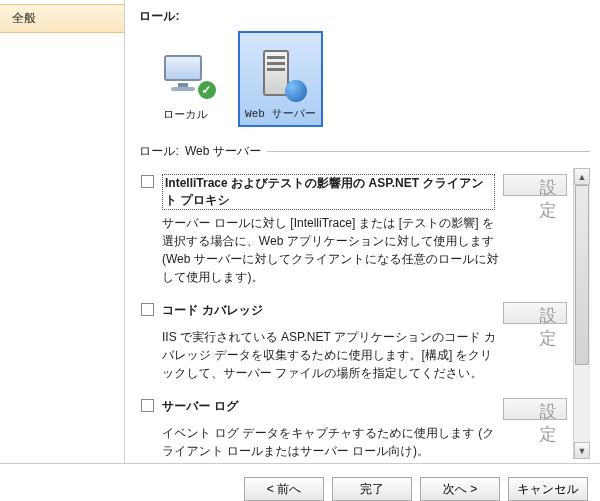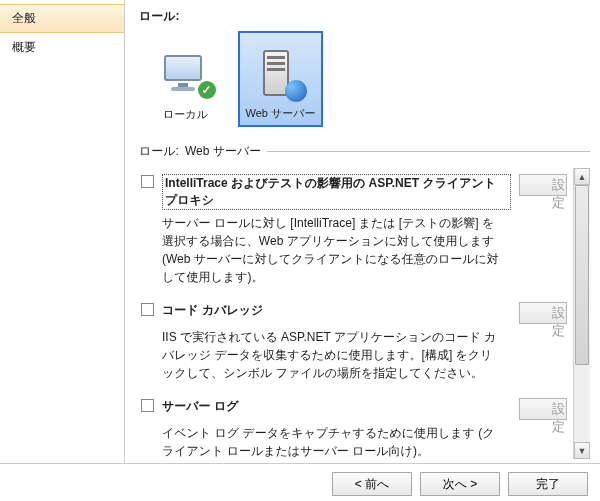--- a/index.html
+++ b/index.html
@@ -78,21 +78,21 @@
   .role-icon-web .tower {
     width: 26px; height: 46px; background: linear-gradient(#f4f4f4,#cfcfcf);
     border:2px solid #777; border-radius:3px; position:absolute; left:4px; top:2px;
   }
   .role-icon-web .slot { width: 18px; height: 3px; background:#777; position:absolute; left:8px;}
   .role-icon-web .globe {
     width: 22px; height:22px; border-radius:50%;
     background: radial-gradient(circle at 30% 30%, #7cc2ff, #1d5fb0);
     position:absolute; right:-4px; bottom:-2px;
   }
-  .role-caption { font-size: 11px; }
+  .role-caption { font-size: 11px; font-family: Liberation Mono, monospace; }
   .fieldset-label {
     display: flex; align-items: center; margin-bottom: 8px; gap: 6px;
   }
   .fieldset-label .line { flex:1; height:1px; background:#bfbfbf; }
   .settings-scroll {
     flex: 1;
     border: 0;
     position: relative;
     overflow: hidden;
     display: flex;
@@ -113,25 +113,25 @@
   .chk {
     width: 13px; height: 13px;
     border: 1px solid #888;
     background: #fff;
     margin-top: 1px;
     flex-shrink: 0;
   }
   .setting-title { font-weight: bold; flex: 1; padding-top: 0; }
   .setting-title.dotted { border: 1px dotted #555; padding: 0 2px; display:inline-block;}
   .cfg-btn {
-    width: 48px; height: 22px;
+    width: 64px; height: 22px;
     border: 1px solid #b5b5b5;
     background: linear-gradient(#f7f7f7,#e9e9e9);
     color: #9a9a9a;
-    font-size: 13px;
+    font-size: 17px;
     cursor: default;
     flex-shrink: 0;
     padding-left: 32px;
   }
   .setting-desc {
     margin: 4px 0 0 21px;
     line-height: 1.5;
     padding-right: 64px;
   }
   .scrollbar {
@@ -147,42 +147,39 @@
   }
   .sb-track { flex:1; position:relative; }
   .sb-thumb {
     position:absolute; left:1px; right:1px; top:0; height: 70%;
     background: linear-gradient(#eaeaea,#d3d3d3);
     border:1px solid #adadad; border-radius:1px;
   }
   .footer {
     height: 38px;
     border-top: 1px solid #ccc;
-    display:flex; align-items:flex-start; justify-content:flex-end;
-    padding: 8px 12px; gap:8px;
+    display:flex; align-items:flex-end; justify-content:flex-end;
+    padding: 0 12px; gap:8px;
     background:#fff;
   }
   .nav-btn {
     min-width: 80px; height: 24px;
     border: 1px solid #a8a8a8;
     background: linear-gradient(#fdfdfd,#e8e8e8);
     font-size: 12px;
     cursor: pointer;
   }
 </style>
 </head>
 <body>
 
 <div class="layout">
   <div class="sidebar">
     <div class="sidebar-item selected">
       <span>全般</span>
-    </div>
-    <div class="sidebar-item">
-      <span>概要</span>
     </div>
   </div>
 
   <div class="main">
     <div class="section-label">ロール:</div>
 
     <div class="roles-row">
       <div class="role-tile">
         <div class="role-icon-local">
           <div class="monitor"></div>
@@ -221,21 +218,21 @@
           </div>
           <div class="setting-desc">サーバー ロールに対し [IntelliTrace] または [テストの影響] を選択する場合に、Web アプリケーションに対して使用します (Web サーバーに対してクライアントになる任意のロールに対して使用します)。</div>
         </div>
 
         <div class="setting-item">
           <div class="setting-head">
             <div class="chk"></div>
             <div class="setting-title">コード カバレッジ</div>
             <button class="cfg-btn" disabled="">設定</button>
           </div>
-          <div class="setting-desc">IIS で実行されている ASP.NET アプリケーションのコード カバレッジ データを収集するために使用します。[構成] をクリックして、シンボル ファイルの場所を指定してください。</div>
+          <div class="setting-desc">IIS で実行されている ASP.NET アプリケーションのコード カバレッジ データを収集するために使用します。[構成] をクリックして、サーバー ファイルの場所を指定してください。</div>
         </div>
 
         <div class="setting-item">
           <div class="setting-head">
             <div class="chk"></div>
             <div class="setting-title">サーバー ログ</div>
             <button class="cfg-btn" disabled="">設定</button>
           </div>
           <div class="setting-desc">イベント ログ データをキャプチャするために使用します (クライアント ロールまたはサーバー ロール向け)。</div>
         </div>
@@ -249,15 +246,16 @@
         </div>
         <div class="sb-btn">▼</div>
       </div>
     </div>
 
   </div>
 </div>
 
 <div class="footer">
   <button class="nav-btn">&lt; 前へ</button>
+  <button class="nav-btn">完了</button>
   <button class="nav-btn">次へ &gt;</button>
-  <button class="nav-btn">完了</button>
+  <button class="nav-btn">キャンセル</button>
 </div>
 
 </body></html>

